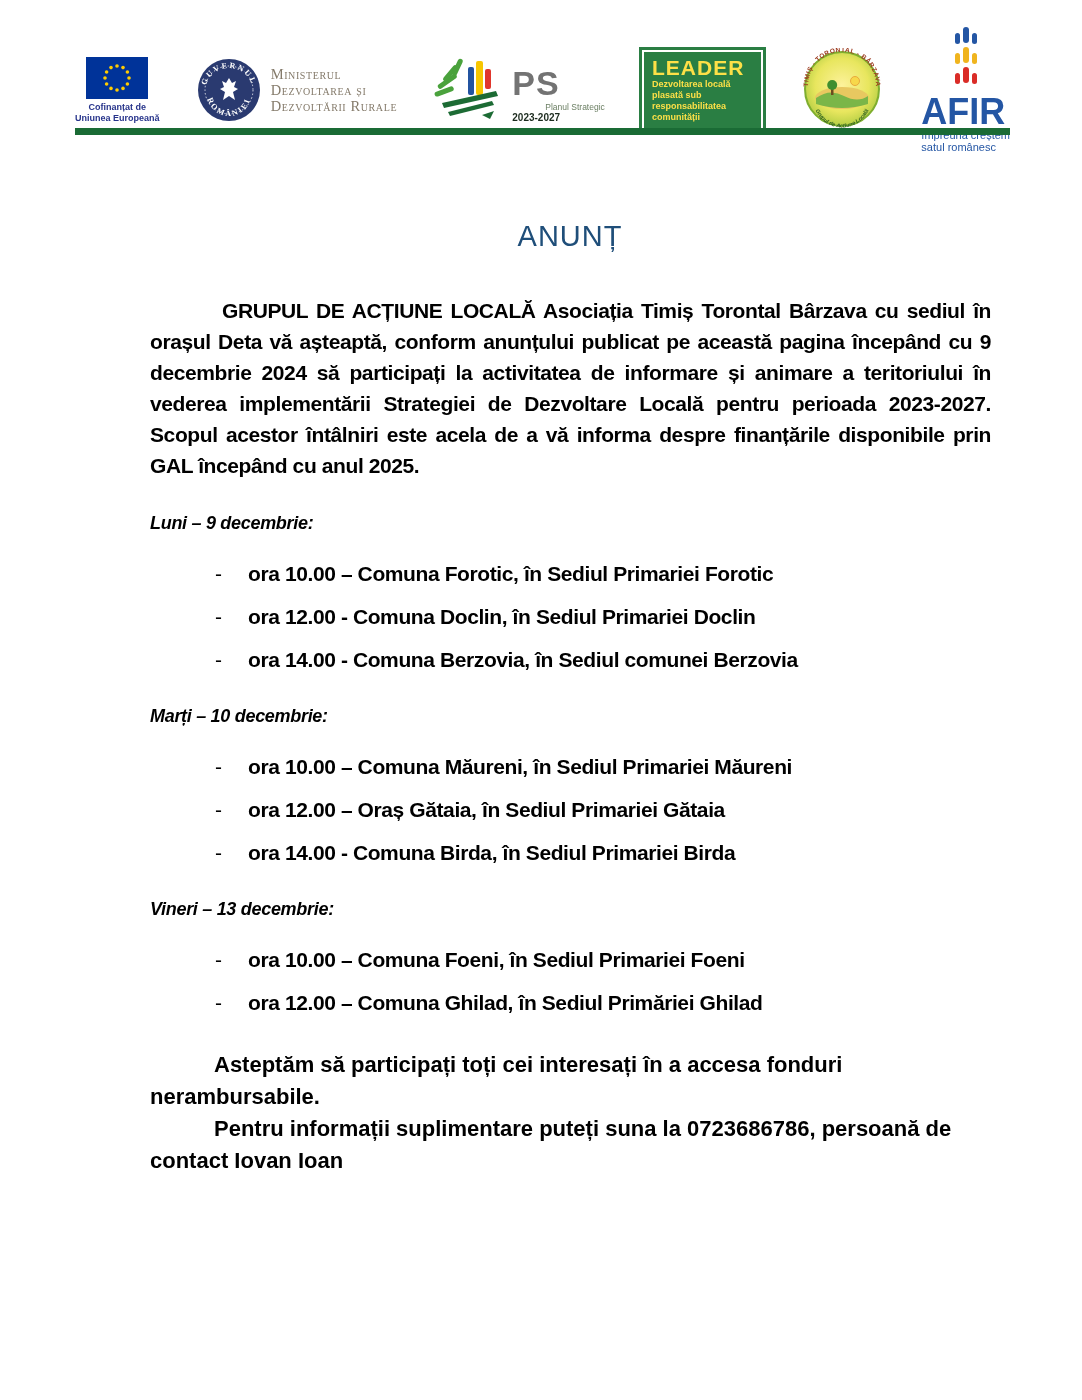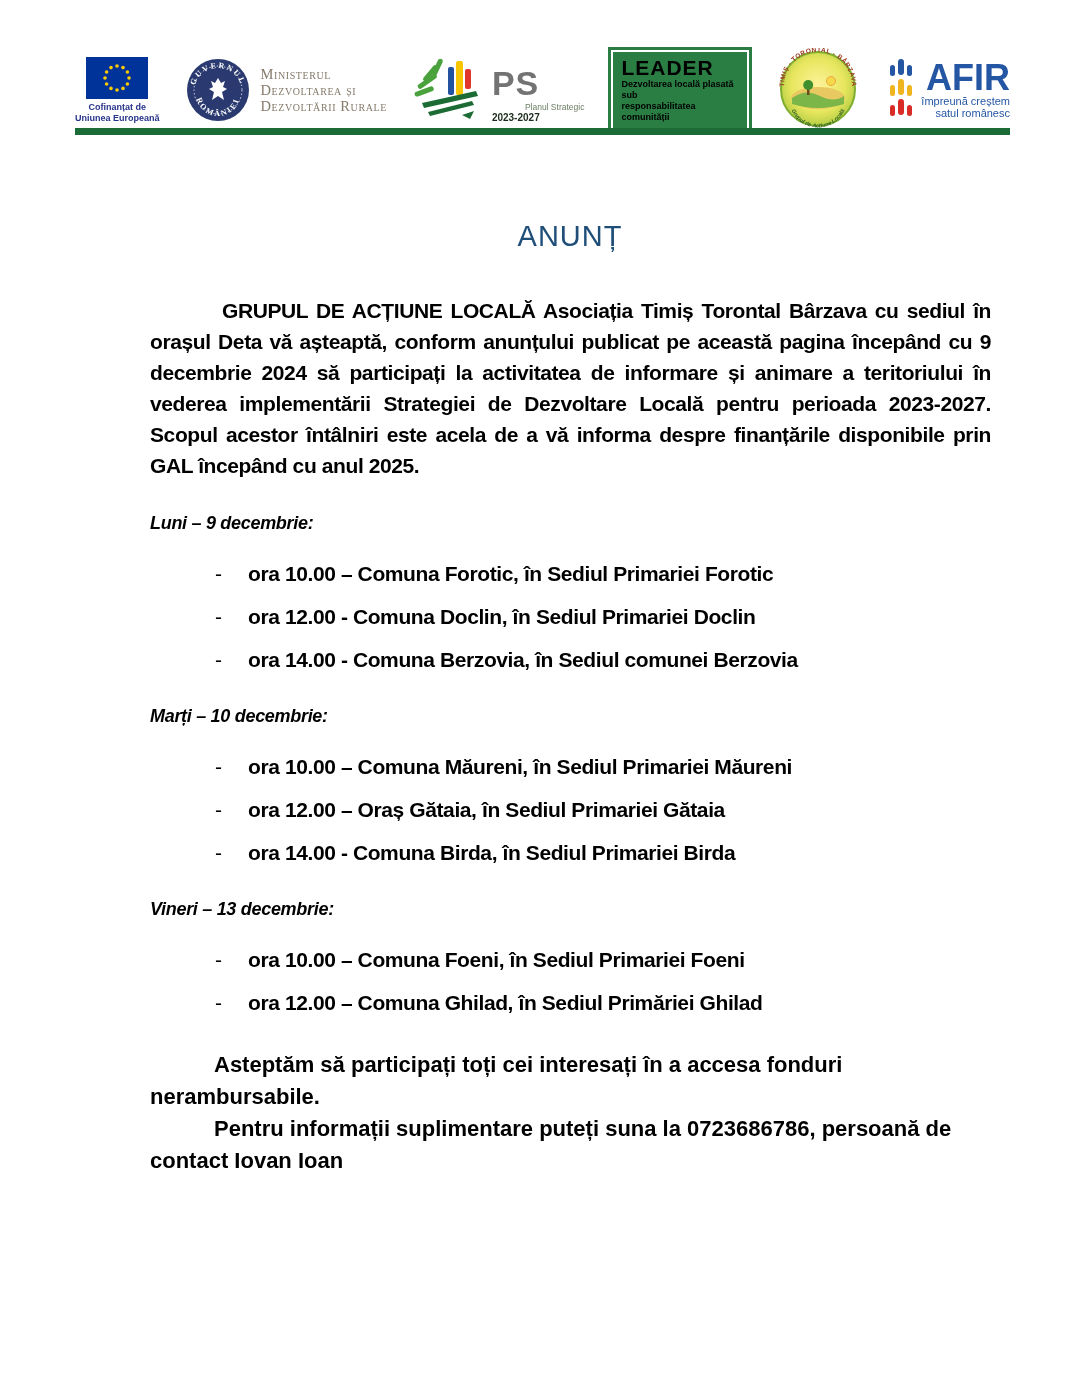--- a/index.html
+++ b/index.html
@@ -31,26 +31,26 @@
   }
 
   .ps-wrap { flex-direction:row; align-items:flex-end; gap:6px; }
   .ps-text-col { display:flex; flex-direction:column; align-items:flex-start; }
   .ps-abbr { color:#737373; font-size:34px; line-height:32px; font-weight:600; letter-spacing:1px; }
   .ps-name { color:#6b7f63; font-size:8.5px; margin-top:3px;padding-left:33px; }
   .ps-period { color:#1c2b1e; font-size:10px; font-weight:700; }
 
   .leader-box {
     background:#2a7e43; border:2px solid #ffffff; box-shadow:0 0 0 3px #2a7e43;
-    width:138px; padding:5px 8px 6px 8px; color:#000000;
+    width:121px; padding:5px 8px 6px 8px; color:#fde047;
   }
   .leader-title { font-size:21px; font-weight:700; letter-spacing:1px; line-height:22px; }
   .leader-sub { font-size:9px; font-weight:700; line-height:11px; }
 
-  .afir-wrap { flex-direction:row; align-items:center; gap:6px;text-align:right; }
+  .afir-wrap { flex-direction:column; align-items:center; gap:6px; }
   .afir-text-col { display:flex; flex-direction:column; }
   .afir-name { color:#2456a4; font-size:36px; font-weight:700; line-height:34px; }
   .afir-tagline { color:#2456a4; font-size:11px; line-height:12px; }
 
   .divider-bar {
     position:absolute; left:75px; top:128px; width:935px; height:7px;
     background:#1a6b35;
   }
 
   

